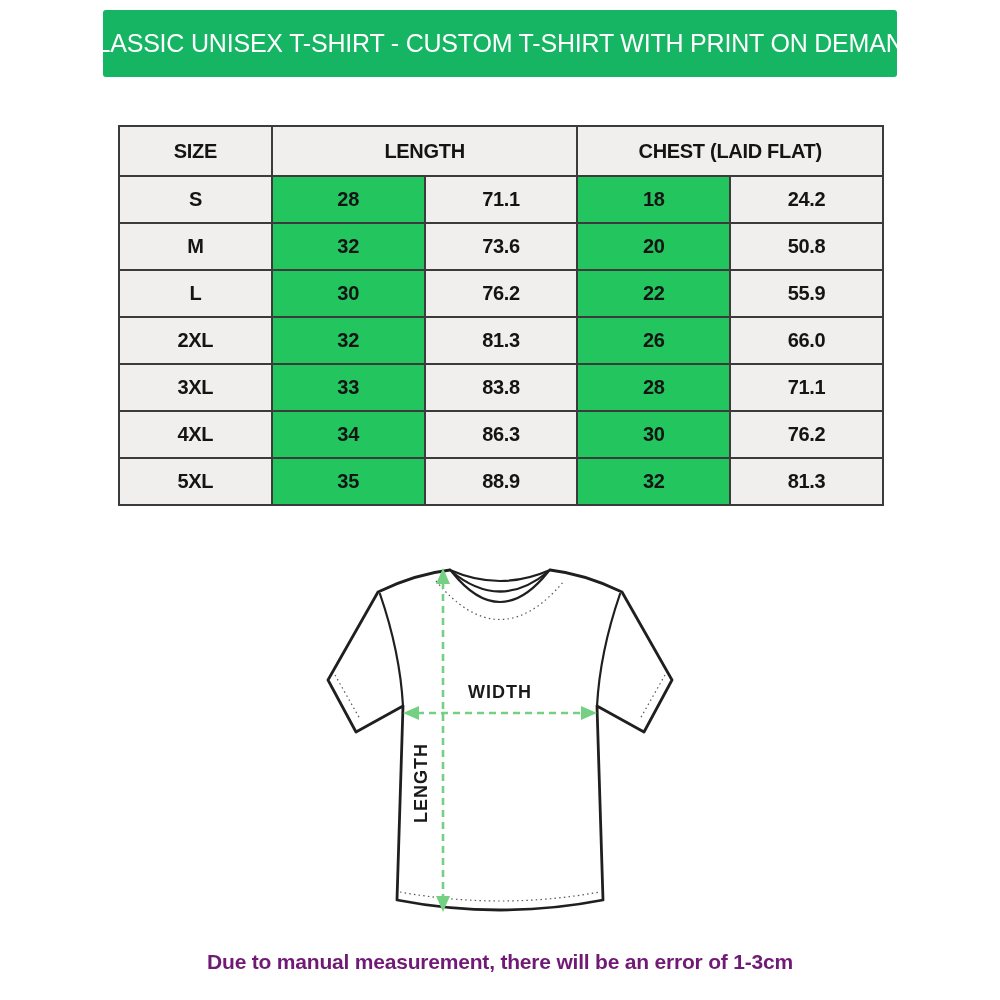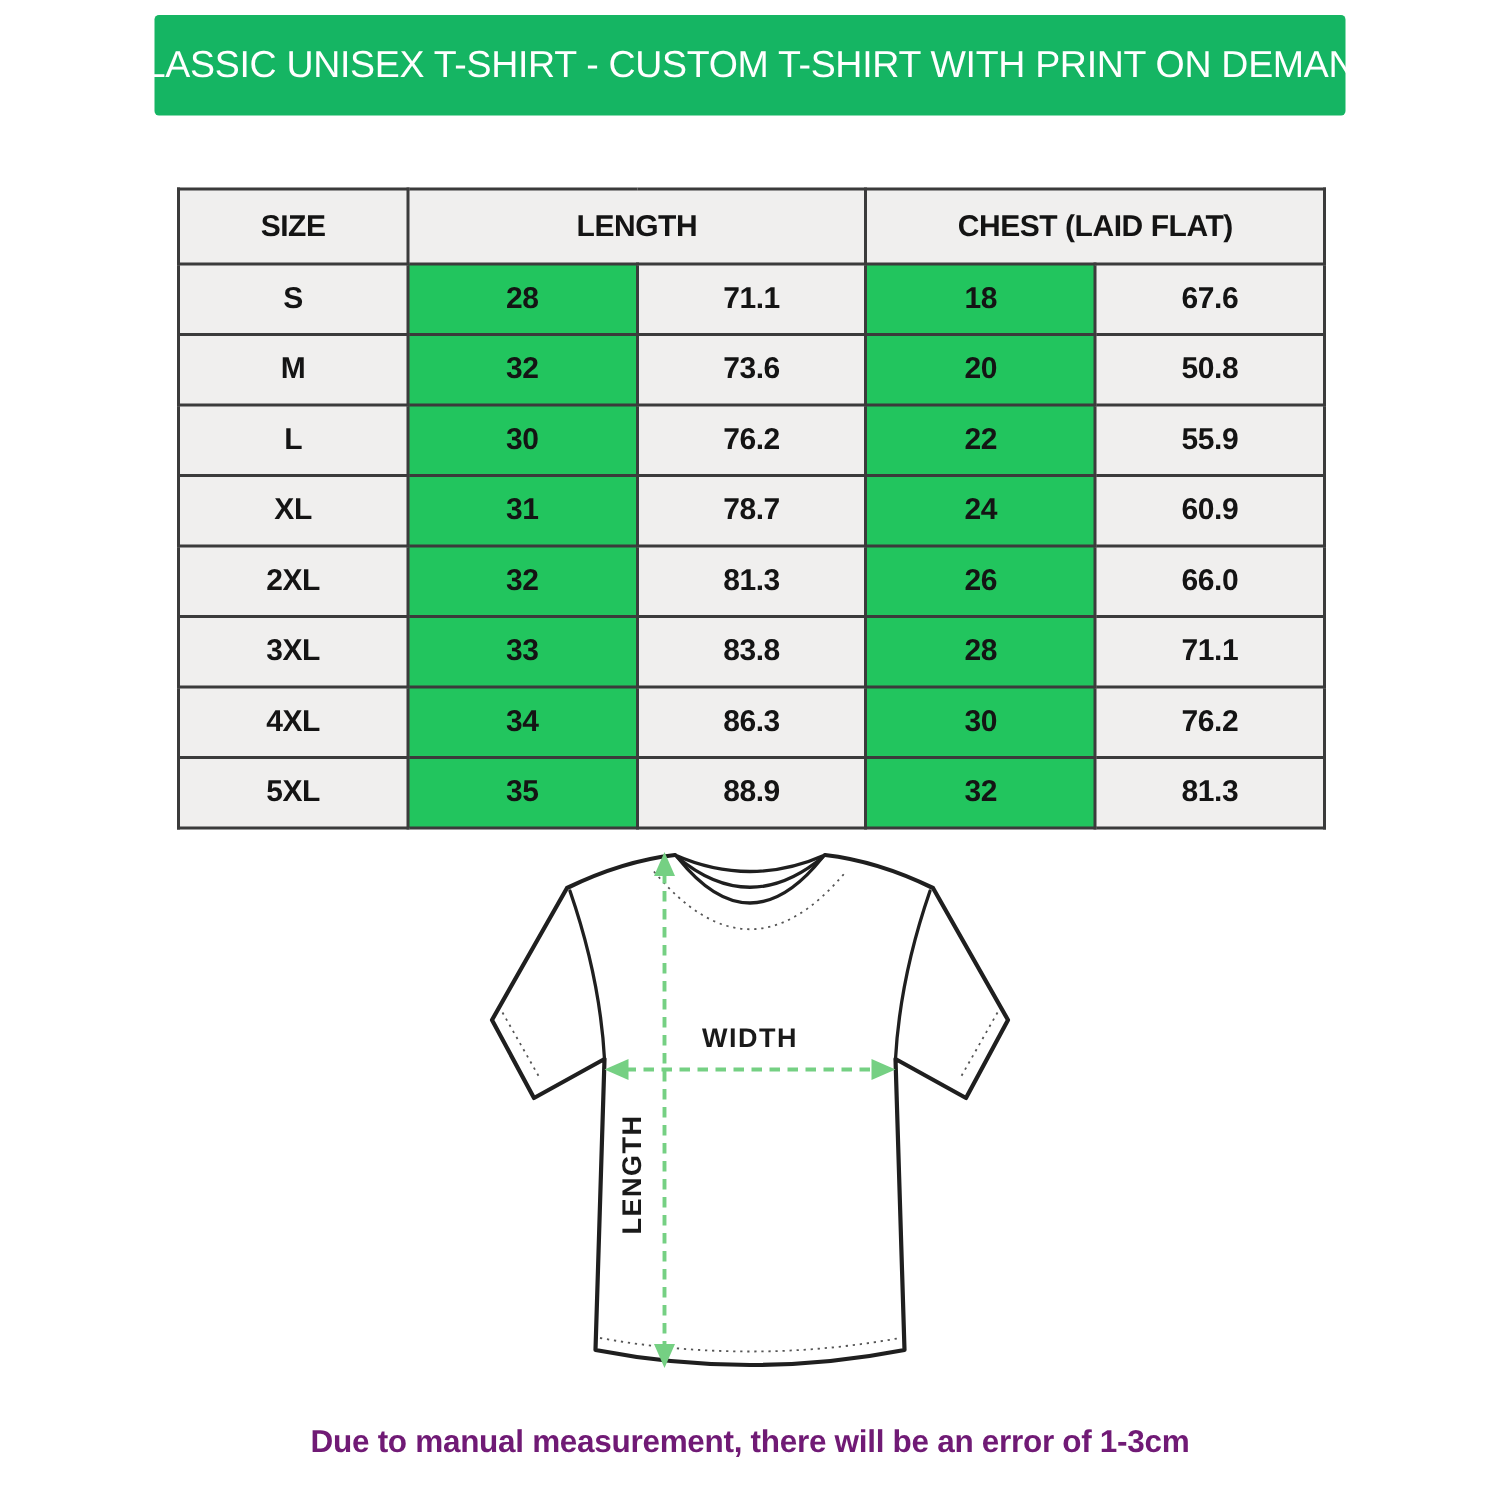--- a/index.html
+++ b/index.html
@@ -112,44 +112,37 @@
           <th colspan="2">LENGTH</th>
           <th colspan="2">CHEST (LAID FLAT)</th>
         </tr>
       </thead>
       <tbody>
         <tr>
           <td class="cell-gray">S</td>
           <td class="cell-white">28</td>
           <td class="cell-gray">71.1</td>
           <td class="cell-white">18</td>
-          <td class="cell-gray">67.6</td>
+          <td class="cell-gray">24.2</td>
         </tr>
         <tr>
           <td class="cell-gray">M</td>
           <td class="cell-white">32</td>
           <td class="cell-gray">73.6</td>
           <td class="cell-white">20</td>
           <td class="cell-gray">50.8</td>
         </tr>
         <tr>
           <td class="cell-gray">L</td>
           <td class="cell-white">30</td>
           <td class="cell-gray">76.2</td>
           <td class="cell-white">22</td>
           <td class="cell-gray">55.9</td>
         </tr>
         <tr>
-          <td class="cell-gray">XL</td>
-          <td class="cell-white">31</td>
-          <td class="cell-gray">78.7</td>
-          <td class="cell-white">24</td>
-          <td class="cell-gray">60.9</td>
-        </tr>
-        <tr>
           <td class="cell-gray">2XL</td>
           <td class="cell-white">32</td>
           <td class="cell-gray">81.3</td>
           <td class="cell-white">26</td>
           <td class="cell-gray">66.0</td>
         </tr>
         <tr>
           <td class="cell-gray">3XL</td>
           <td class="cell-white">33</td>
           <td class="cell-gray">83.8</td>

